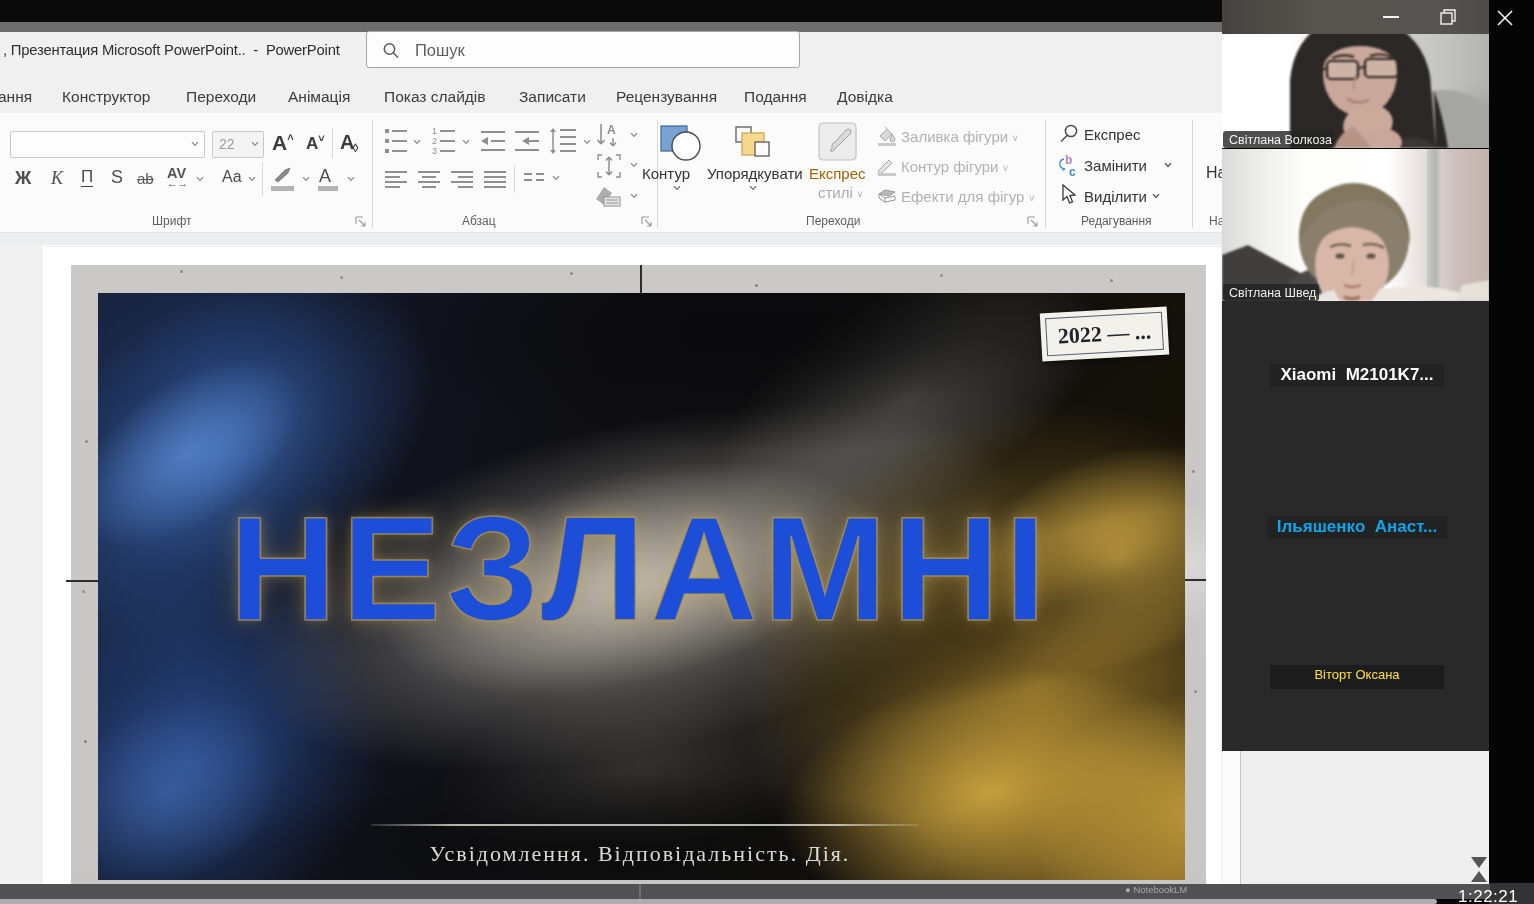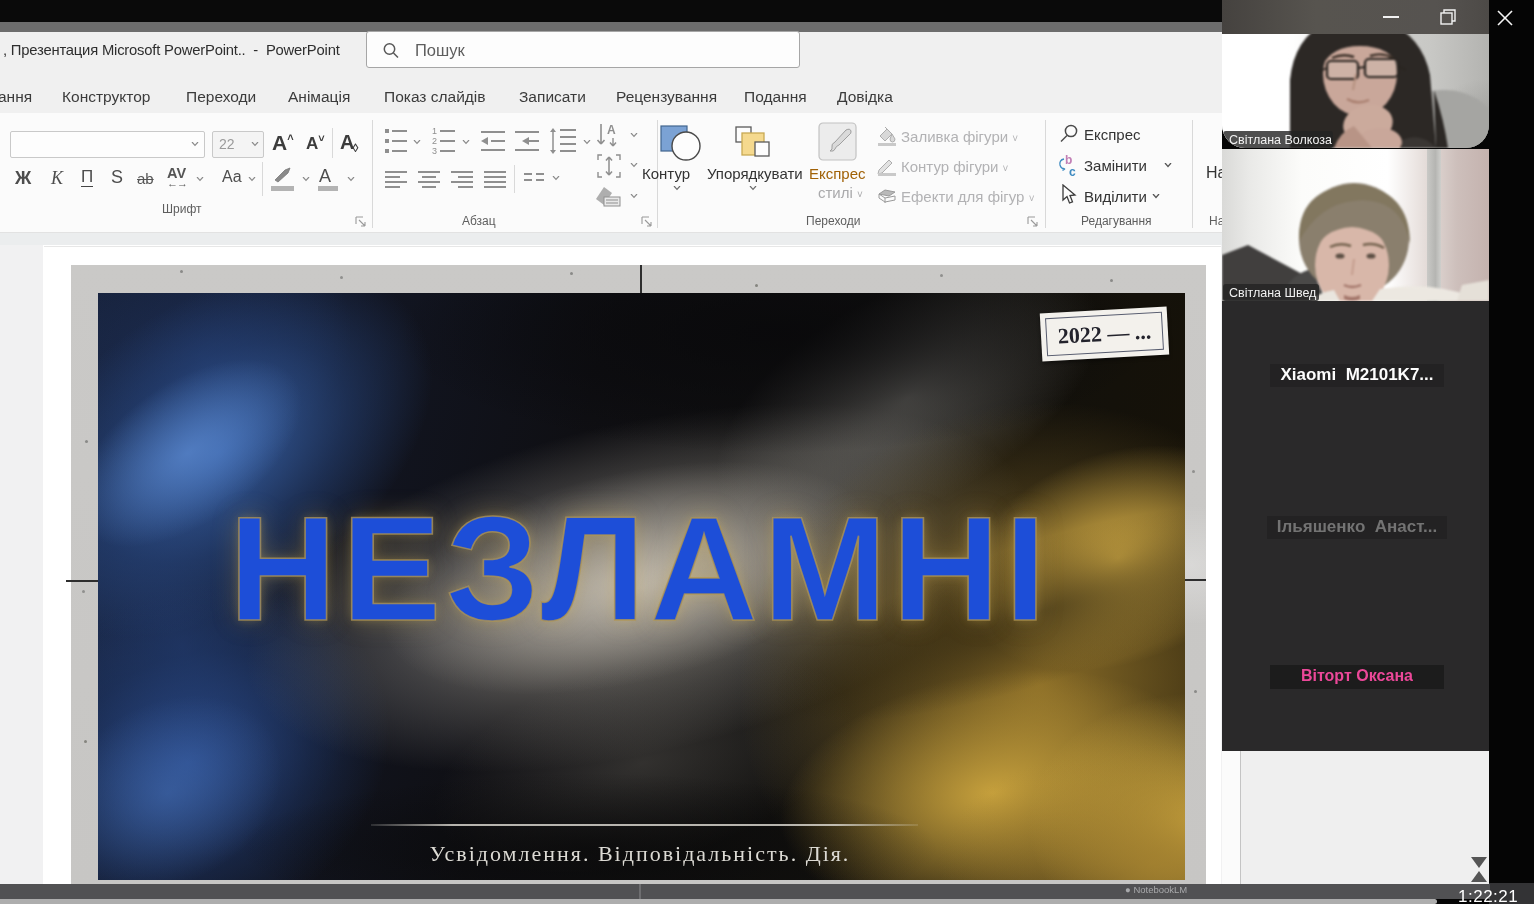--- a/index.html
+++ b/index.html
@@ -80,21 +80,21 @@
   </svg>
   <div class="abs" style="left:271px;top:186px;width:23px;height:5px;background:#b3b3b3;"></div>
   <svg class="chev" style="left:302px;top:177px;" viewBox="0 0 8 5">
       <path d="M1 0 L4 3.4 L7 0" stroke="#8a8a8a" fill="none" stroke-width="1.2"></path>
     </svg>
   <div class="abs" style="left:319px;top:166px;font-size:18px;color:#4d4d4d;">А</div>
   <div class="abs" style="left:318px;top:186px;width:20px;height:5px;background:#b3b3b3;"></div>
   <svg class="chev" style="left:347px;top:177px;" viewBox="0 0 8 5">
       <path d="M1 0 L4 3.4 L7 0" stroke="#8a8a8a" fill="none" stroke-width="1.2"></path>
     </svg>
-  <div class="glab" style="left:152px;top:202px;margin-left:10px;">Шрифт</div>
+  <div class="glab" style="left:152px;top:214px;">Шрифт</div>
   <svg class="abs" style="left:355px;top:216px;" width="12" height="12" viewBox="0 0 12 12">
       <path d="M1 1 V8 M1 1 H8 M4 4 L10 10 M10 10 v-4 M10 10 h-4" stroke="#9a9a9a" fill="none" stroke-width="1.1"></path>
     </svg>
   <div class="sep" style="left:372px;top:120px;height:108px;"></div>
 
   <svg class="abs" style="left:385px;top:128px;" width="23" height="27" viewBox="0 0 23 27">
     <rect x="0" y="1" width="4" height="4" fill="#8f8f8f"></rect>
       <line x1="7" y1="3" x2="22" y2="3" stroke="#8f8f8f" stroke-width="2"></line>
     <rect x="0" y="11" width="4" height="4" fill="#8f8f8f"></rect>
       <line x1="7" y1="13" x2="22" y2="13" stroke="#8f8f8f" stroke-width="2"></line>
@@ -321,21 +321,21 @@
 
   <div class="abs" style="left:1041px;top:310px;width:127px;height:48px;background:#f3f1ec;transform:rotate(-3.2deg);box-shadow:0 2px 4px rgba(0,0,0,.45);">
     <div class="abs" style="left:5px;top:5px;right:5px;bottom:5px;border:1.5px solid #565b6e;"></div>
     <div class="abs" style="left:0;top:11px;width:127px;text-align:center;font-family:'Liberation Serif',serif;font-weight:bold;font-size:22px;color:#23232c;">2022 — ...</div>
   </div>
 
 </div>
 
 <div class="abs" id="sidebar" style="left:1222px;top:0;width:312px;height:904px;background:#050505;overflow:hidden;">
 
-  <div class="abs" id="v1" style="left:0;top:0;width:267px;height:148px;overflow:hidden;background:linear-gradient(90deg,#fbfbf9 0%,#f6f5f3 28%,#dadad8 40%,#cfcfcc 58%,#c8c8c5 78%,#b3b3b0 100%);border-radius:23px;">
+  <div class="abs" id="v1" style="left:0;top:0;width:267px;height:148px;overflow:hidden;background:linear-gradient(90deg,#fbfbf9 0%,#f6f5f3 28%,#dadad8 40%,#cfcfcc 58%,#c8c8c5 78%,#b3b3b0 100%);">
     <div class="abs" style="left:0;top:0;width:110px;height:148px;background:linear-gradient(90deg,#ffffff 60%,rgba(255,255,255,0));"></div>
     <div class="abs" style="left:195px;top:55px;width:75px;height:95px;background:radial-gradient(80px 70px at 70px 80px,#9e9e9b,rgba(158,158,155,0) 80%);"></div>
     <svg class="abs" style="left:0;top:0;filter:blur(1.3px);" width="267" height="148" viewBox="0 0 267 148">
       <ellipse cx="222" cy="135" rx="55" ry="45" fill="#a5a5a2"></ellipse>
       <path d="M68 148 L68 80 Q72 38 105 22 Q135 10 165 22 Q200 36 208 75 L214 148 Z" fill="#2c2825"></path>
       <ellipse cx="138" cy="74" rx="37" ry="42" fill="#c9a79a"></ellipse>
       <path d="M100 66 Q100 28 138 26 Q176 28 178 68 Q168 46 138 46 Q110 46 100 66 Z" fill="#2c2825"></path>
       <path d="M96 34 Q120 12 165 20 L160 12 L110 14 Z" fill="#2c2825"></path>
       <path d="M110 58 q11 -5 22 -1 M148 56 q12 -4 23 2" stroke="#3c3028" stroke-width="2.4" fill="none"></path>
       <rect x="105" y="61" width="31" height="18" rx="4" fill="rgba(215,205,195,0.3)" stroke="#2a2521" stroke-width="2.2"></rect>
@@ -376,23 +376,23 @@
       <path d="M235 152 L240 136 L267 131 L267 152 Z" fill="#e5e0d8"></path>
     </svg>
     <div class="abs" style="left:1px;top:135px;width:96px;height:17px;background:rgba(35,35,35,.8);border-radius:3px;"></div>
     <div class="abs" style="left:7px;top:137px;font-size:12.5px;color:#f2f2f2;white-space:nowrap;">Світлана Швед</div>
   </div>
 
   <div class="abs" style="left:0;top:301px;width:267px;height:450px;background:#2a292a;"></div>
   <div class="abs" style="left:48px;top:364px;width:174px;height:23px;background:#232223;"></div>
   <div class="abs" style="left:45px;top:365px;width:180px;height:20px;color:#fdfdfd;font-weight:bold;font-size:17px;text-align:center;">Xiaomi&nbsp; M2101K7...</div>
   <div class="abs" style="left:45px;top:516px;width:180px;height:23px;background:#232223;"></div>
-  <div class="abs" style="left:40px;top:517px;width:190px;height:20px;color:#737373;font-weight:bold;font-size:17px;text-align:center;">Ільяшенко&nbsp; Анаст...</div>
+  <div class="abs" style="left:40px;top:517px;width:190px;height:20px;color:#0ea5e9;font-weight:bold;font-size:17px;text-align:center;">Ільяшенко&nbsp; Анаст...</div>
   <div class="abs" style="left:48px;top:665px;width:174px;height:24px;background:#1c1c1c;"></div>
-  <div class="abs" style="left:48px;top:667px;width:174px;height:20px;color:#ec4899;font-weight:bold;font-size:16px;text-align:center;">Віторт Оксана</div>
+  <div class="abs" style="left:48px;top:667px;width:174px;height:20px;color:#fde047;font-weight:normal;font-size:13px;text-align:center;">Віторт Оксана</div>
 
   <div class="abs" style="left:0;top:751px;width:18px;height:133px;background:#fbfbfb;"></div>
   <div class="abs" style="left:18px;top:751px;width:1px;height:133px;background:#c4c4c4;"></div>
   <div class="abs" style="left:19px;top:751px;width:248px;height:133px;background:#efefef;"></div>
 
   <div class="abs" style="left:249px;top:857px;width:0;height:0;border-left:8px solid transparent;border-right:8px solid transparent;border-top:11px solid #555;"></div>
   <div class="abs" style="left:249px;top:871px;width:0;height:0;border-left:8px solid transparent;border-right:8px solid transparent;border-bottom:11px solid #555;"></div>
   <div class="abs" style="left:267px;top:883px;width:45px;height:21px;background:#333335;"></div>
 
   <div class="abs" style="left:0;top:0;width:267px;height:34px;background:linear-gradient(90deg,#45423f,#57544f 35%,#565350 80%,#4d4a47);"></div>

